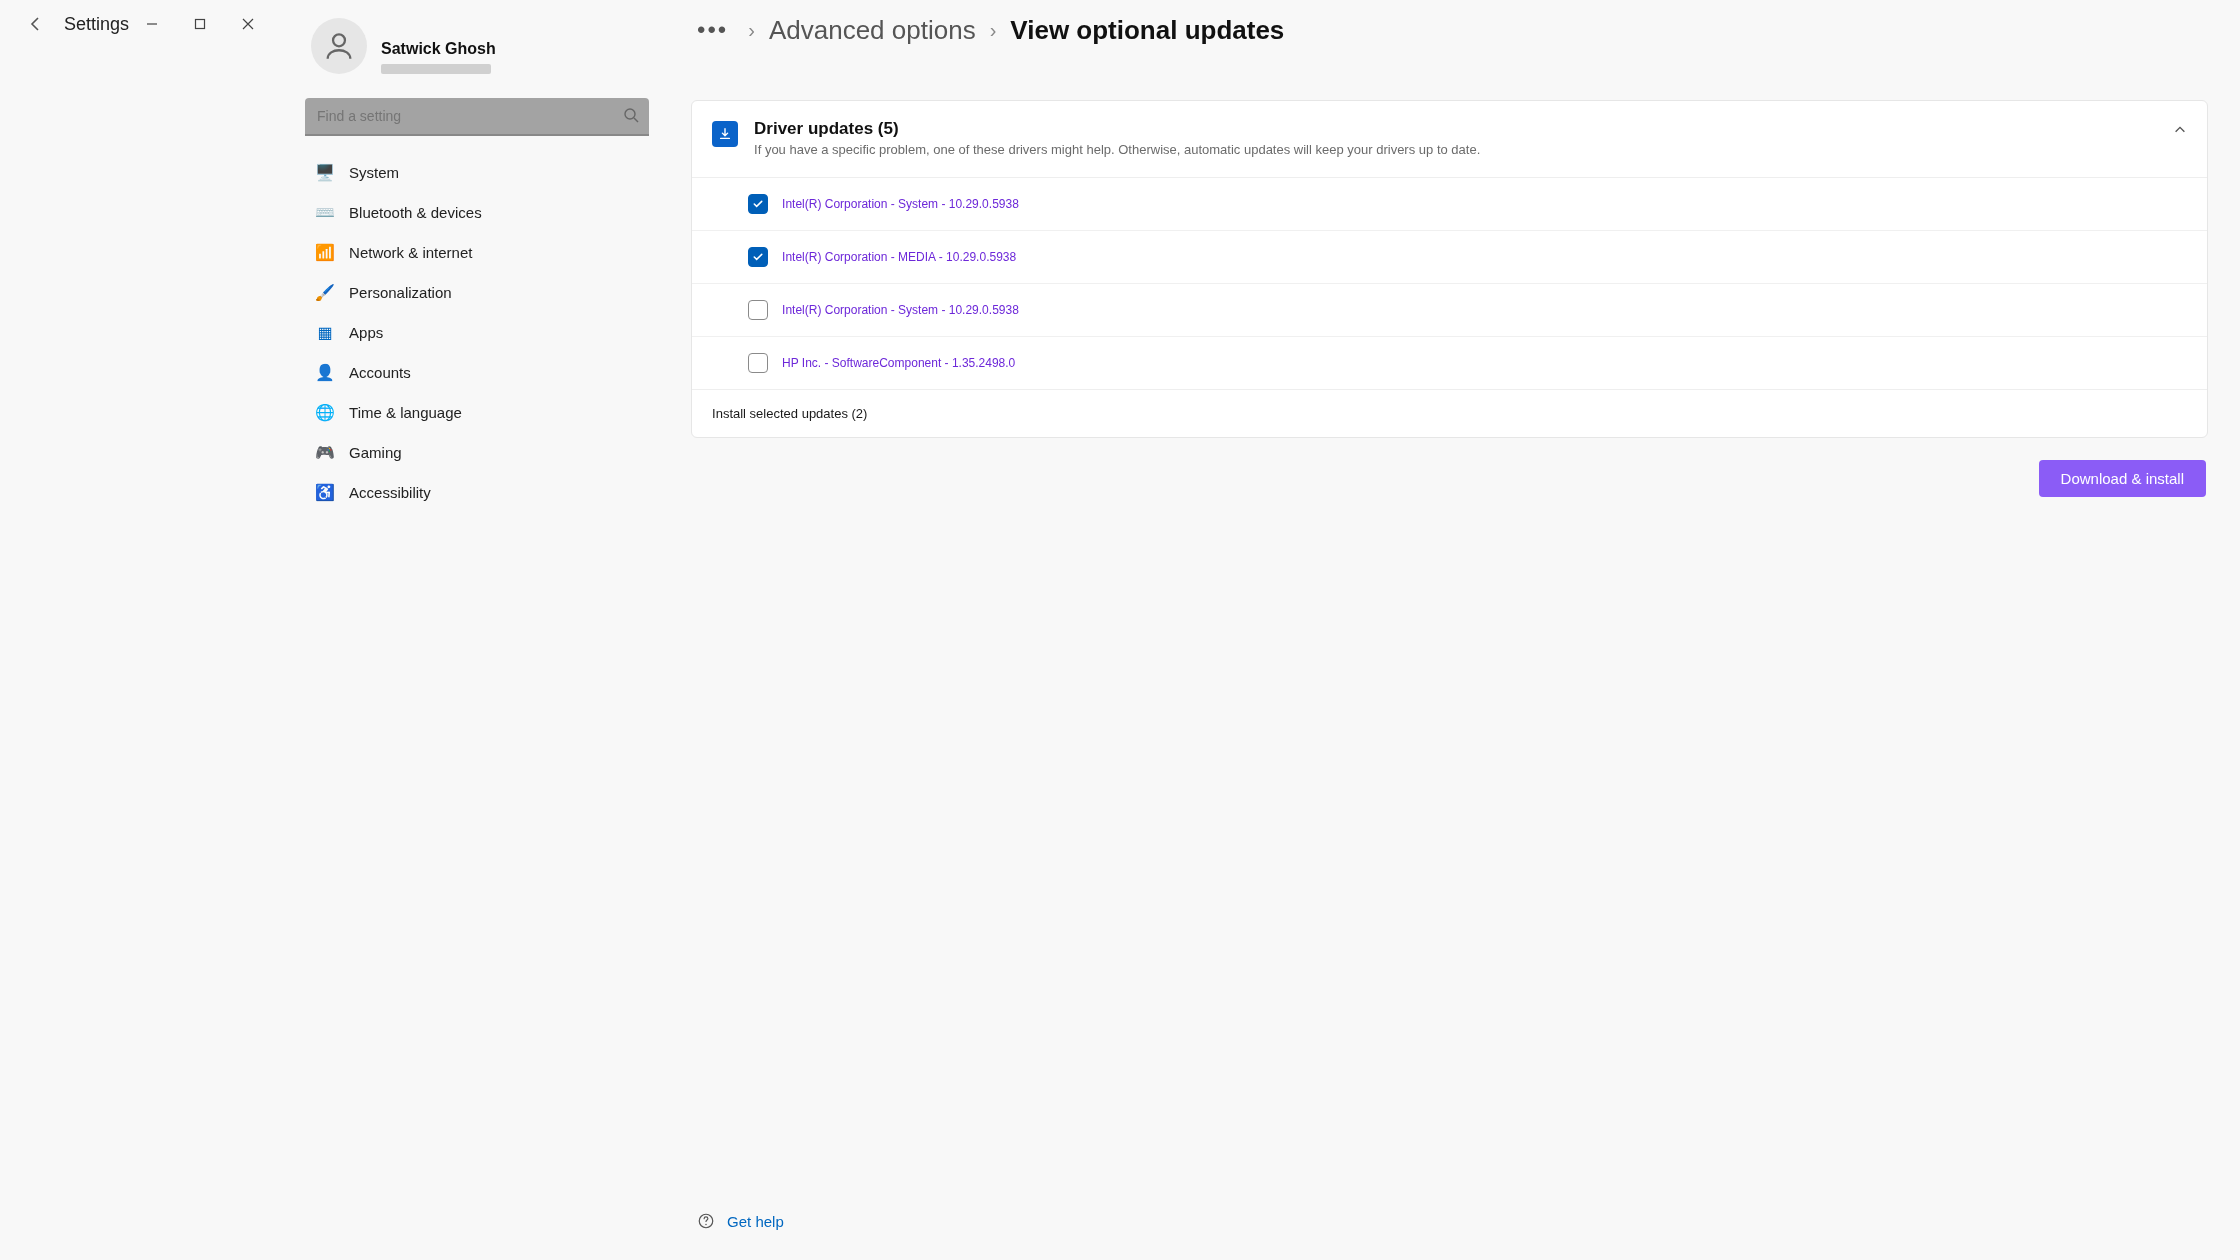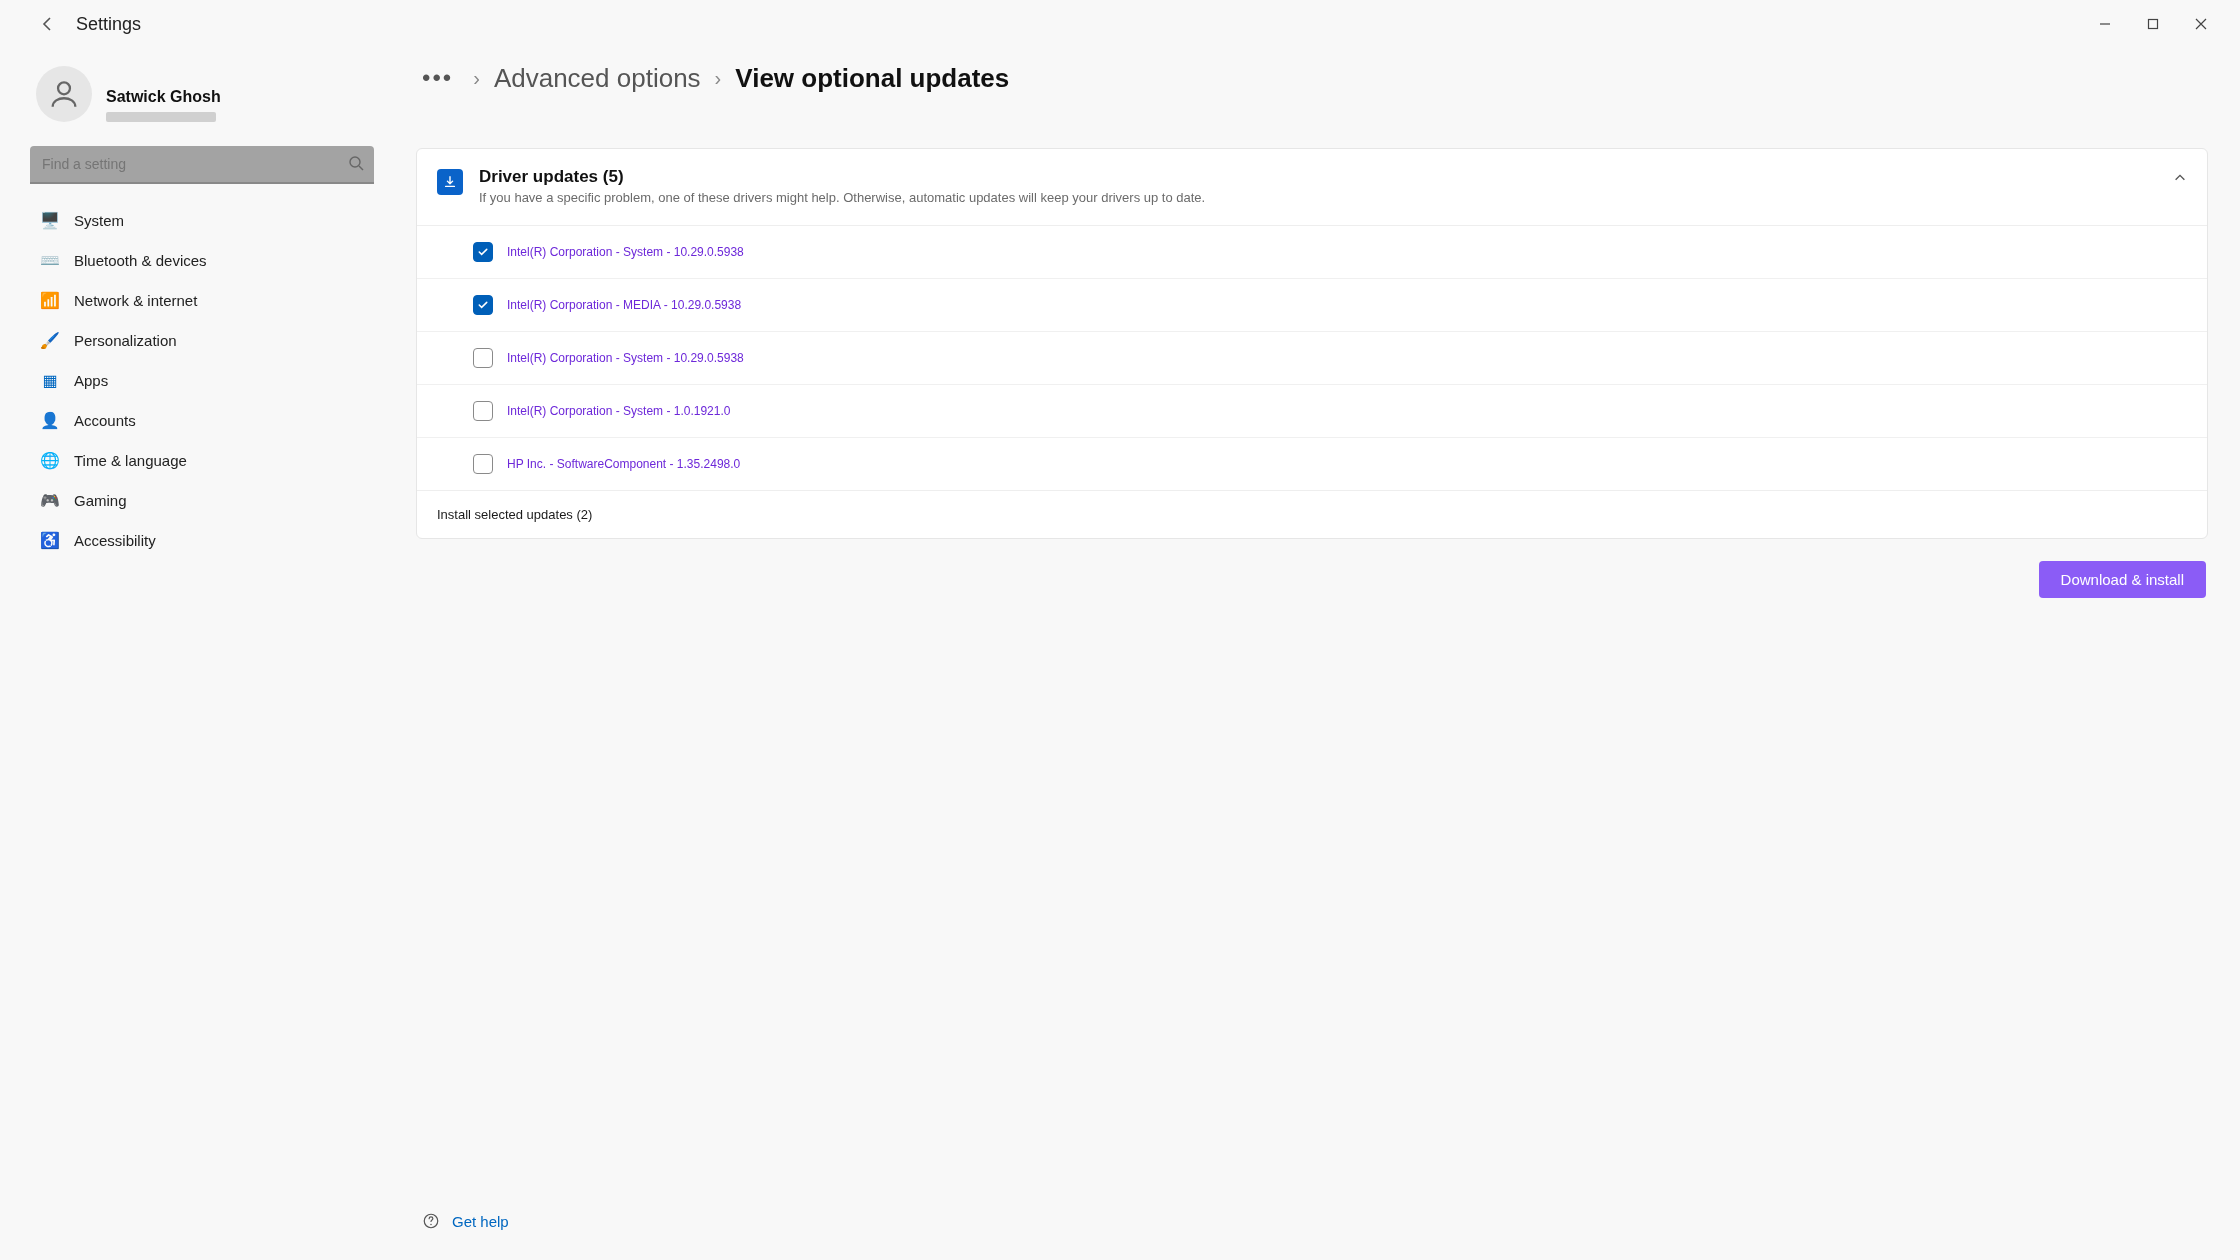--- a/index.html
+++ b/index.html
@@ -9,22 +9,21 @@
     width: 2240px;
     height: 1260px;
     overflow: hidden;
     color: #1a1a1a;
   }
   .window {
     width: 100%;
     height: 100%;
     background: #f8f8f8;
     display: flex;
-    flex-direction: column;
-    padding-left: 12px;
+    flex-direction: row;
   }
   .titlebar {
     height: 48px;
     display: flex;
     align-items: center;
     padding: 0 16px;
     background: #f8f8f8;
   }
   .back-btn {
     width: 40px;
@@ -387,24 +386,20 @@
                 </svg>
               </div>
               <span class="update-label">Intel(R) Corporation - MEDIA - 10.29.0.5938</span>
             </div>
             <div class="update-row">
               <div class="chk"></div>
               <span class="update-label">Intel(R) Corporation - System - 10.29.0.5938</span>
             </div>
             <div class="update-row">
               <div class="chk"></div>
-              <span class="update-label">Intel(R) Corporation - System - 1.0.1921.0</span>
-            </div>
-            <div class="update-row">
-              <div class="chk"></div>
               <span class="update-label">HP Inc. - SoftwareComponent - 1.35.2498.0</span>
             </div>
           </div>
 
         <div class="selected-row">
           <span>Install selected updates (2)</span>
         </div>
       </div>
 
       <div class="actions">

